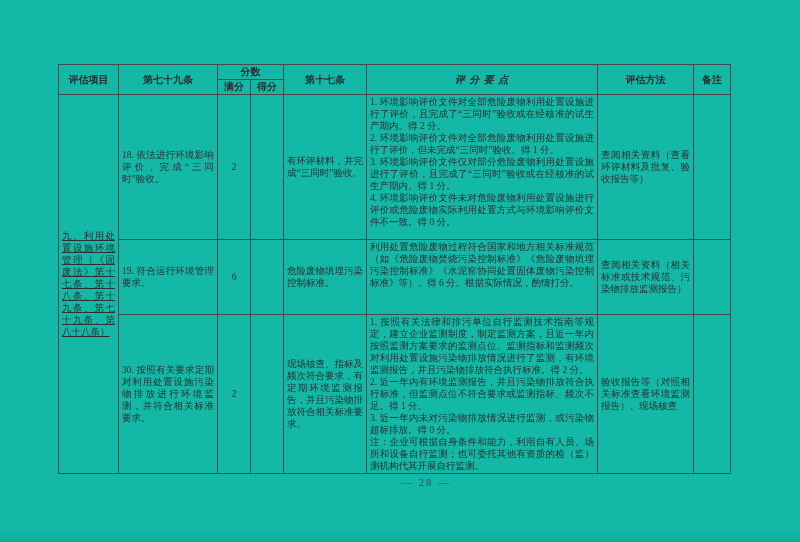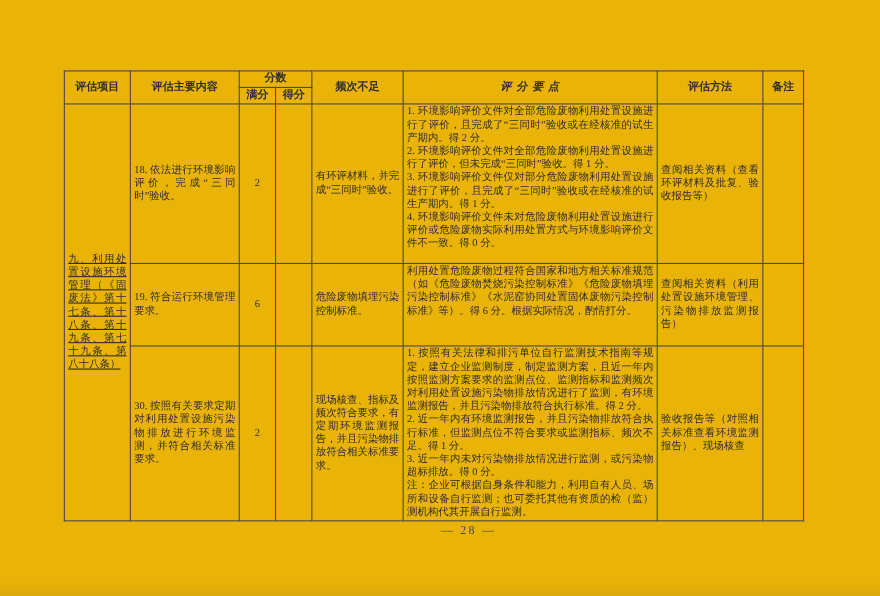--- a/index.html
+++ b/index.html
@@ -1,19 +1,19 @@
 <!DOCTYPE html>
 <html><head>
 <meta charset="utf-8">
 <style>
   html,body{margin:0;padding:0;background:#e8e8e8;}
   .page{
     position:relative;
     width:800px;height:542px;
-    background:#eab308;
+    background:#14b8a6;
     font-family:"Liberation Serif","DejaVu Serif",serif;
     color:#2e2e2e;
     overflow:hidden;
     margin:0 auto;
   }
   .page-shade{
     position:absolute;left:0;right:0;bottom:0;height:14px;
     background:linear-gradient(to bottom, rgba(0,0,0,0), rgba(0,0,0,0.07));
     pointer-events:none;
   }
@@ -103,23 +103,23 @@
       <col style="width:33px">
       <col style="width:33px">
       <col style="width:83px">
       <col style="width:231px">
       <col style="width:96px">
       <col style="width:37px">
     </colgroup>
     <thead>
       <tr class="hr">
         <th rowspan="2">评估项目</th>
-        <th rowspan="2">评估主要内容</th>
+        <th rowspan="2">第七十九条</th>
         <th colspan="2">分数</th>
-        <th rowspan="2">频次不足</th>
+        <th rowspan="2">第十七条</th>
         <th rowspan="2" class="points-head">评 分 要 点</th>
         <th rowspan="2">评估方法</th>
         <th rowspan="2">备注</th>
       </tr>
       <tr class="hr">
         <th>满分</th>
         <th>得分</th>
       </tr>
     </thead>
     <tbody>
@@ -135,21 +135,21 @@
 4. 环境影响评价文件未对危险废物利用处置设施进行评价或危险废物实际利用处置方式与环境影响评价文件不一致。得 0 分。</td>
         <td class="method">查阅相关资料（查看环评材料及批复、验收报告等）</td>
         <td class="remark"></td>
       </tr>
       <tr class="r19">
         <td class="content">19. 符合运行环境管理要求。</td>
         <td class="score">6</td>
         <td class="score"></td>
         <td class="standard">危险废物填埋污染控制标准。</td>
         <td class="points">利用处置危险废物过程符合国家和地方相关标准规范（如《危险废物焚烧污染控制标准》《危险废物填埋污染控制标准》《水泥窑协同处置固体废物污染控制标准》等）。得 6 分。根据实际情况，酌情打分。</td>
-        <td class="method">查阅相关资料（利用处置设施环境管理、污染物排放监测报告）</td>
+        <td class="method">查阅相关资料（相关标准或技术规范、污染物排放监测报告）</td>
         <td class="remark"></td>
       </tr>
       <tr class="r20">
         <td class="content">30. 按照有关要求定期对利用处置设施污染物排放进行环境监测，并符合相关标准要求。</td>
         <td class="score">2</td>
         <td class="score"></td>
         <td class="standard">现场核查、指标及频次符合要求，有定期环境监测报告，并且污染物排放符合相关标准要求。</td>
         <td class="points">1. 按照有关法律和排污单位自行监测技术指南等规定，建立企业监测制度，制定监测方案，且近一年内按照监测方案要求的监测点位、监测指标和监测频次对利用处置设施污染物排放情况进行了监测，有环境监测报告，并且污染物排放符合执行标准。得 2 分。
 2. 近一年内有环境监测报告，并且污染物排放符合执行标准，但监测点位不符合要求或监测指标、频次不足。得 1 分。
 3. 近一年内未对污染物排放情况进行监测，或污染物超标排放。得 0 分。

